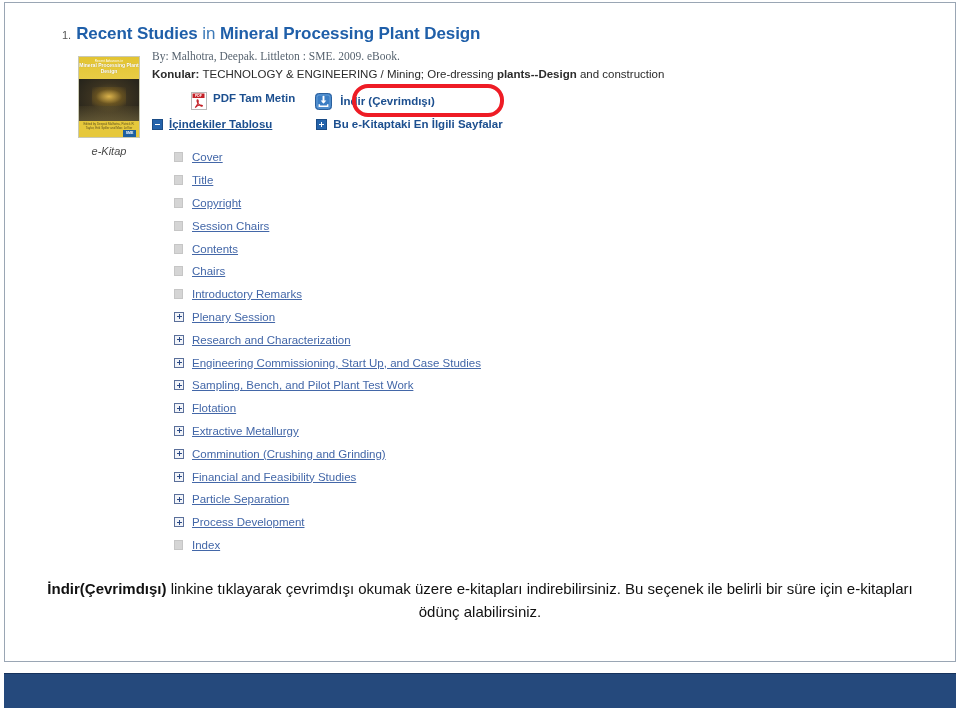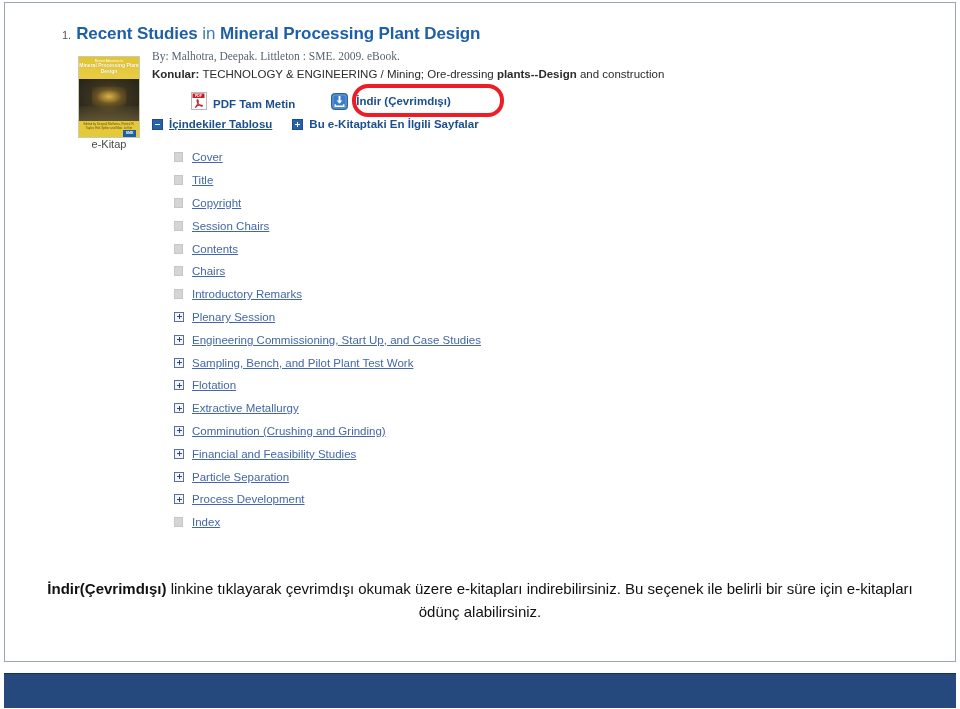--- a/index.html
+++ b/index.html
@@ -167,23 +167,24 @@
     width: 13px;
     height: 7px;
     background: #1d5fa0;
     color: #fff;
     font-size: 3.5px;
     line-height: 7px;
     text-align: center;
     font-weight: bold;
   }
   .cover-caption {
-    margin-top: 0;
+    margin-top: 7px;
     font-size: 11px;
     color: #4a4a4a;
+    font-style: italic;
   }
 
   
   .details {
     position: absolute;
     left: 94px;
     top: 28px;
     width: 620px;
   }
   .byline {
@@ -203,25 +204,25 @@
 
   .action-row {
     display: flex;
     align-items: center;
     height: 26px;
     margin-bottom: 4px;
     position: relative;
   }
   .pdf-link {
     display: flex;
-    align-items: flex-end;
+    align-items: flex-start;
     font-size: 11.5px;
     font-weight: bold;
     color: #1c4f8f;
-    margin-right: 22px;
+    margin-right: 6px;
     padding-left: 39px;
   }
   .pdf-icon {
     width: 16px;
     height: 18px;
     margin-right: 6px;
     position: relative;
     flex: none;
   }
   .dl-link {
@@ -248,20 +249,21 @@
     border-radius: 16px;
     box-sizing: border-box;
     pointer-events: none;
   }
 
   .toggle-row {
     display: flex;
     align-items: flex-start;
     font-size: 11.5px;
     margin-top: 3px;
+    gap: 24px;
   }
   .toggle-item {
     display: flex;
     align-items: center;
     margin-right: 20px;
   }
   .pm-icon {
     width: 11px;
     height: 11px;
     margin-right: 6px;
@@ -469,20 +471,24 @@
       <div class="toc-item">
         <span class="leaf-icon"></span>
         <span class="toc-link">Introductory Remarks</span>
       </div>
       <div class="toc-item">
         <span class="exp-icon"></span>
         <span class="toc-link">Plenary Session</span>
       </div>
       <div class="toc-item">
         <span class="exp-icon"></span>
+        <span class="toc-link">Research and Characterization</span>
+      </div>
+      <div class="toc-item">
+        <span class="exp-icon"></span>
         <span class="toc-link">Engineering Commissioning, Start Up, and Case Studies</span>
       </div>
       <div class="toc-item">
         <span class="exp-icon"></span>
         <span class="toc-link">Sampling, Bench, and Pilot Plant Test Work</span>
       </div>
       <div class="toc-item">
         <span class="exp-icon"></span>
         <span class="toc-link">Flotation</span>
       </div>

